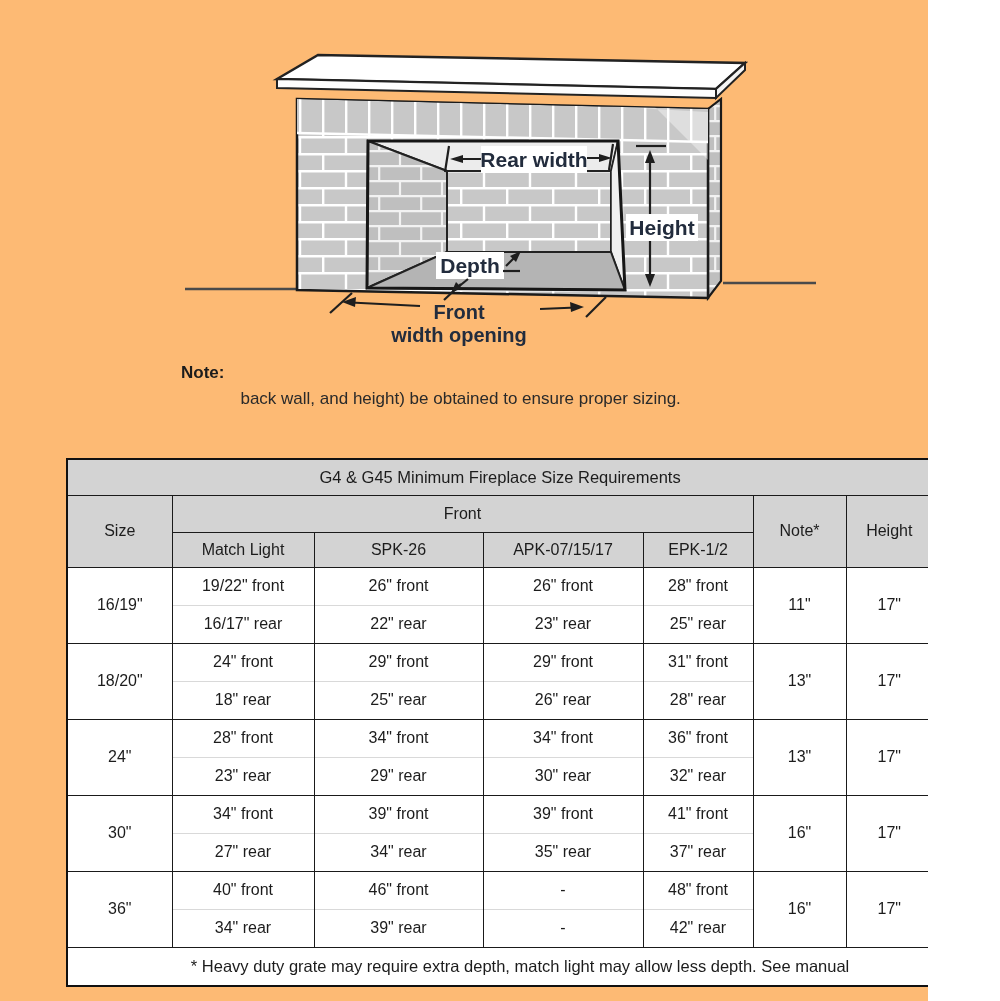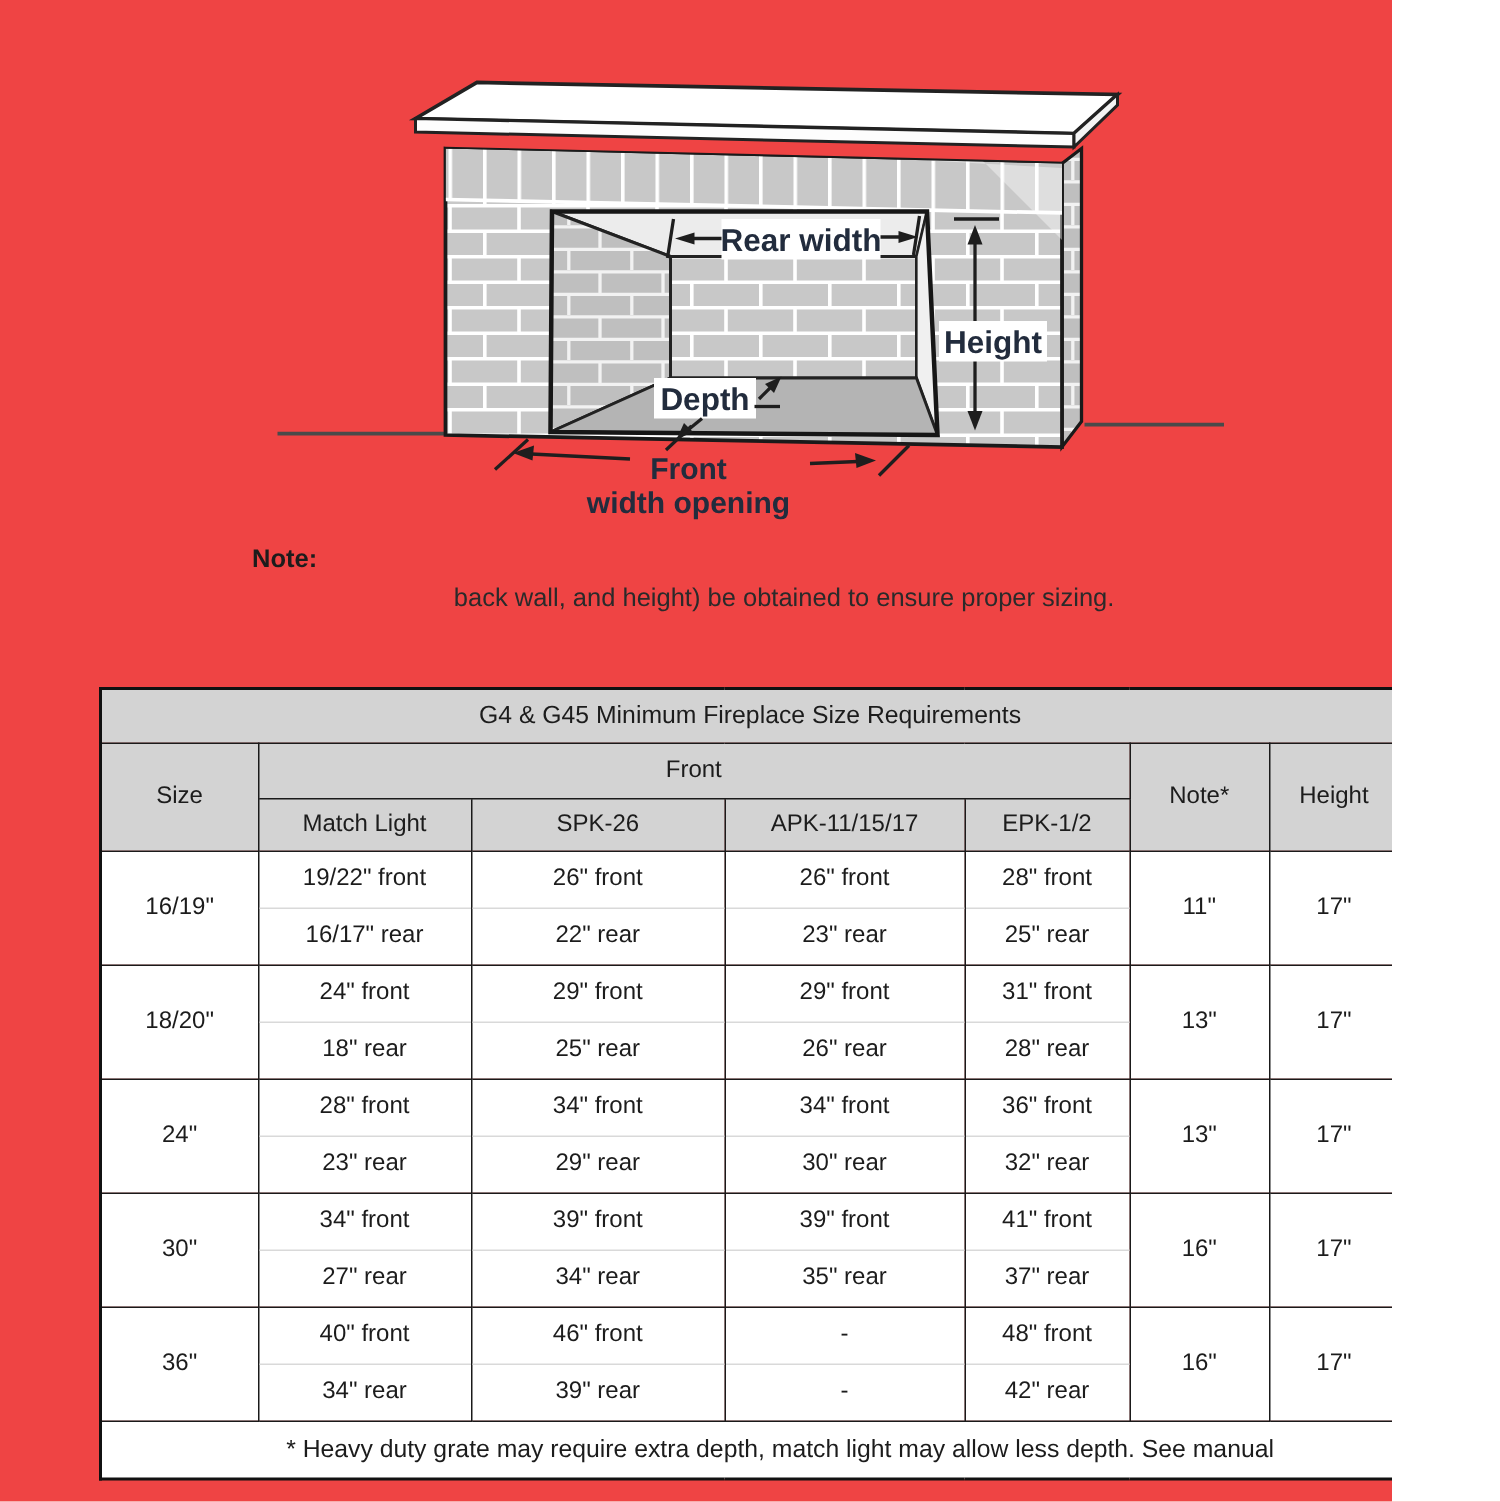--- a/index.html
+++ b/index.html
@@ -1,30 +1,30 @@
 <!DOCTYPE html>
 <html><head>
 <meta charset="utf-8">
 <style>
   * { margin:0; padding:0; box-sizing:border-box; }
   html,body { background:#ffffff; }
   body { font-family:"Liberation Sans", sans-serif; color:#1c1c1c; }
-  .page { position:relative; width:928px; height:1001px; background:#ef4444; overflow:hidden; }
+  .page { position:relative; width:928px; height:1001px; background:#fdba74; overflow:hidden; }
 
   
   .diagram { position:absolute; left:0; top:0; width:1000px; height:352px; }
   .dlabel { font-family:"Liberation Sans", sans-serif; font-size:21px; font-weight:600; fill:#222c3d; }
   .dlabel2 { font-family:"Liberation Sans", sans-serif; font-size:20px; font-weight:600; fill:#222c3d; }
   .dline { stroke:#1e1e1e; stroke-width:2.2; fill:none; }
   .dfill { fill:#1e1e1e; stroke:none; }
 
   
-  .note { position:absolute; left:168px; top:360px; width:660px;
-          display:grid; grid-template-columns:auto 1fr; column-gap:6px;
-          font-size:17px; line-height:26px; color:#2a2a2a;text-align:center; }
+  .note { position:absolute; left:181px; top:360px; width:660px;
+          display:grid; grid-template-columns:auto 1fr; column-gap:16px;
+          font-size:17px; line-height:26px; color:#2a2a2a; }
   .note-label { font-weight:bold; color:#1c1c1c; }
 
   
   .spec-table { position:absolute; left:66px; top:458px; width:866px;
                 border-collapse:collapse; table-layout:fixed;
                 font-size:16px; color:#1c1c1c; border:2.5px solid #111; }
   .spec-table td { border:1.5px solid #1a1a1a; text-align:center; vertical-align:middle; padding:0;margin-left:14px; }
   .hdr { background:#d3d3d3; }
   .t-title { height:36px; font-size:16.5px; }
   .row-width-group td { height:37px; }
@@ -162,21 +162,21 @@
       </tr>
       <tr class="row-width-group">
         <td rowspan="2" class="hdr">Size</td>
         <td colspan="4" class="hdr">Front</td>
         <td rowspan="2" class="hdr">Note*</td>
         <td rowspan="2" class="hdr">Height</td>
       </tr>
       <tr class="row-subhdr">
         <td class="hdr">Match Light</td>
         <td class="hdr">SPK-26</td>
-        <td class="hdr">APK-11/15/17</td>
+        <td class="hdr">APK-07/15/17</td>
         <td class="hdr">EPK-1/2</td>
       </tr>
 
       <tr class="data-row">
         <td>16/19"</td>
         <td>
             <div class="stack">
               <div class="half top">19/22" front</div>
               <div class="half">16/17" rear</div>
             </div>

